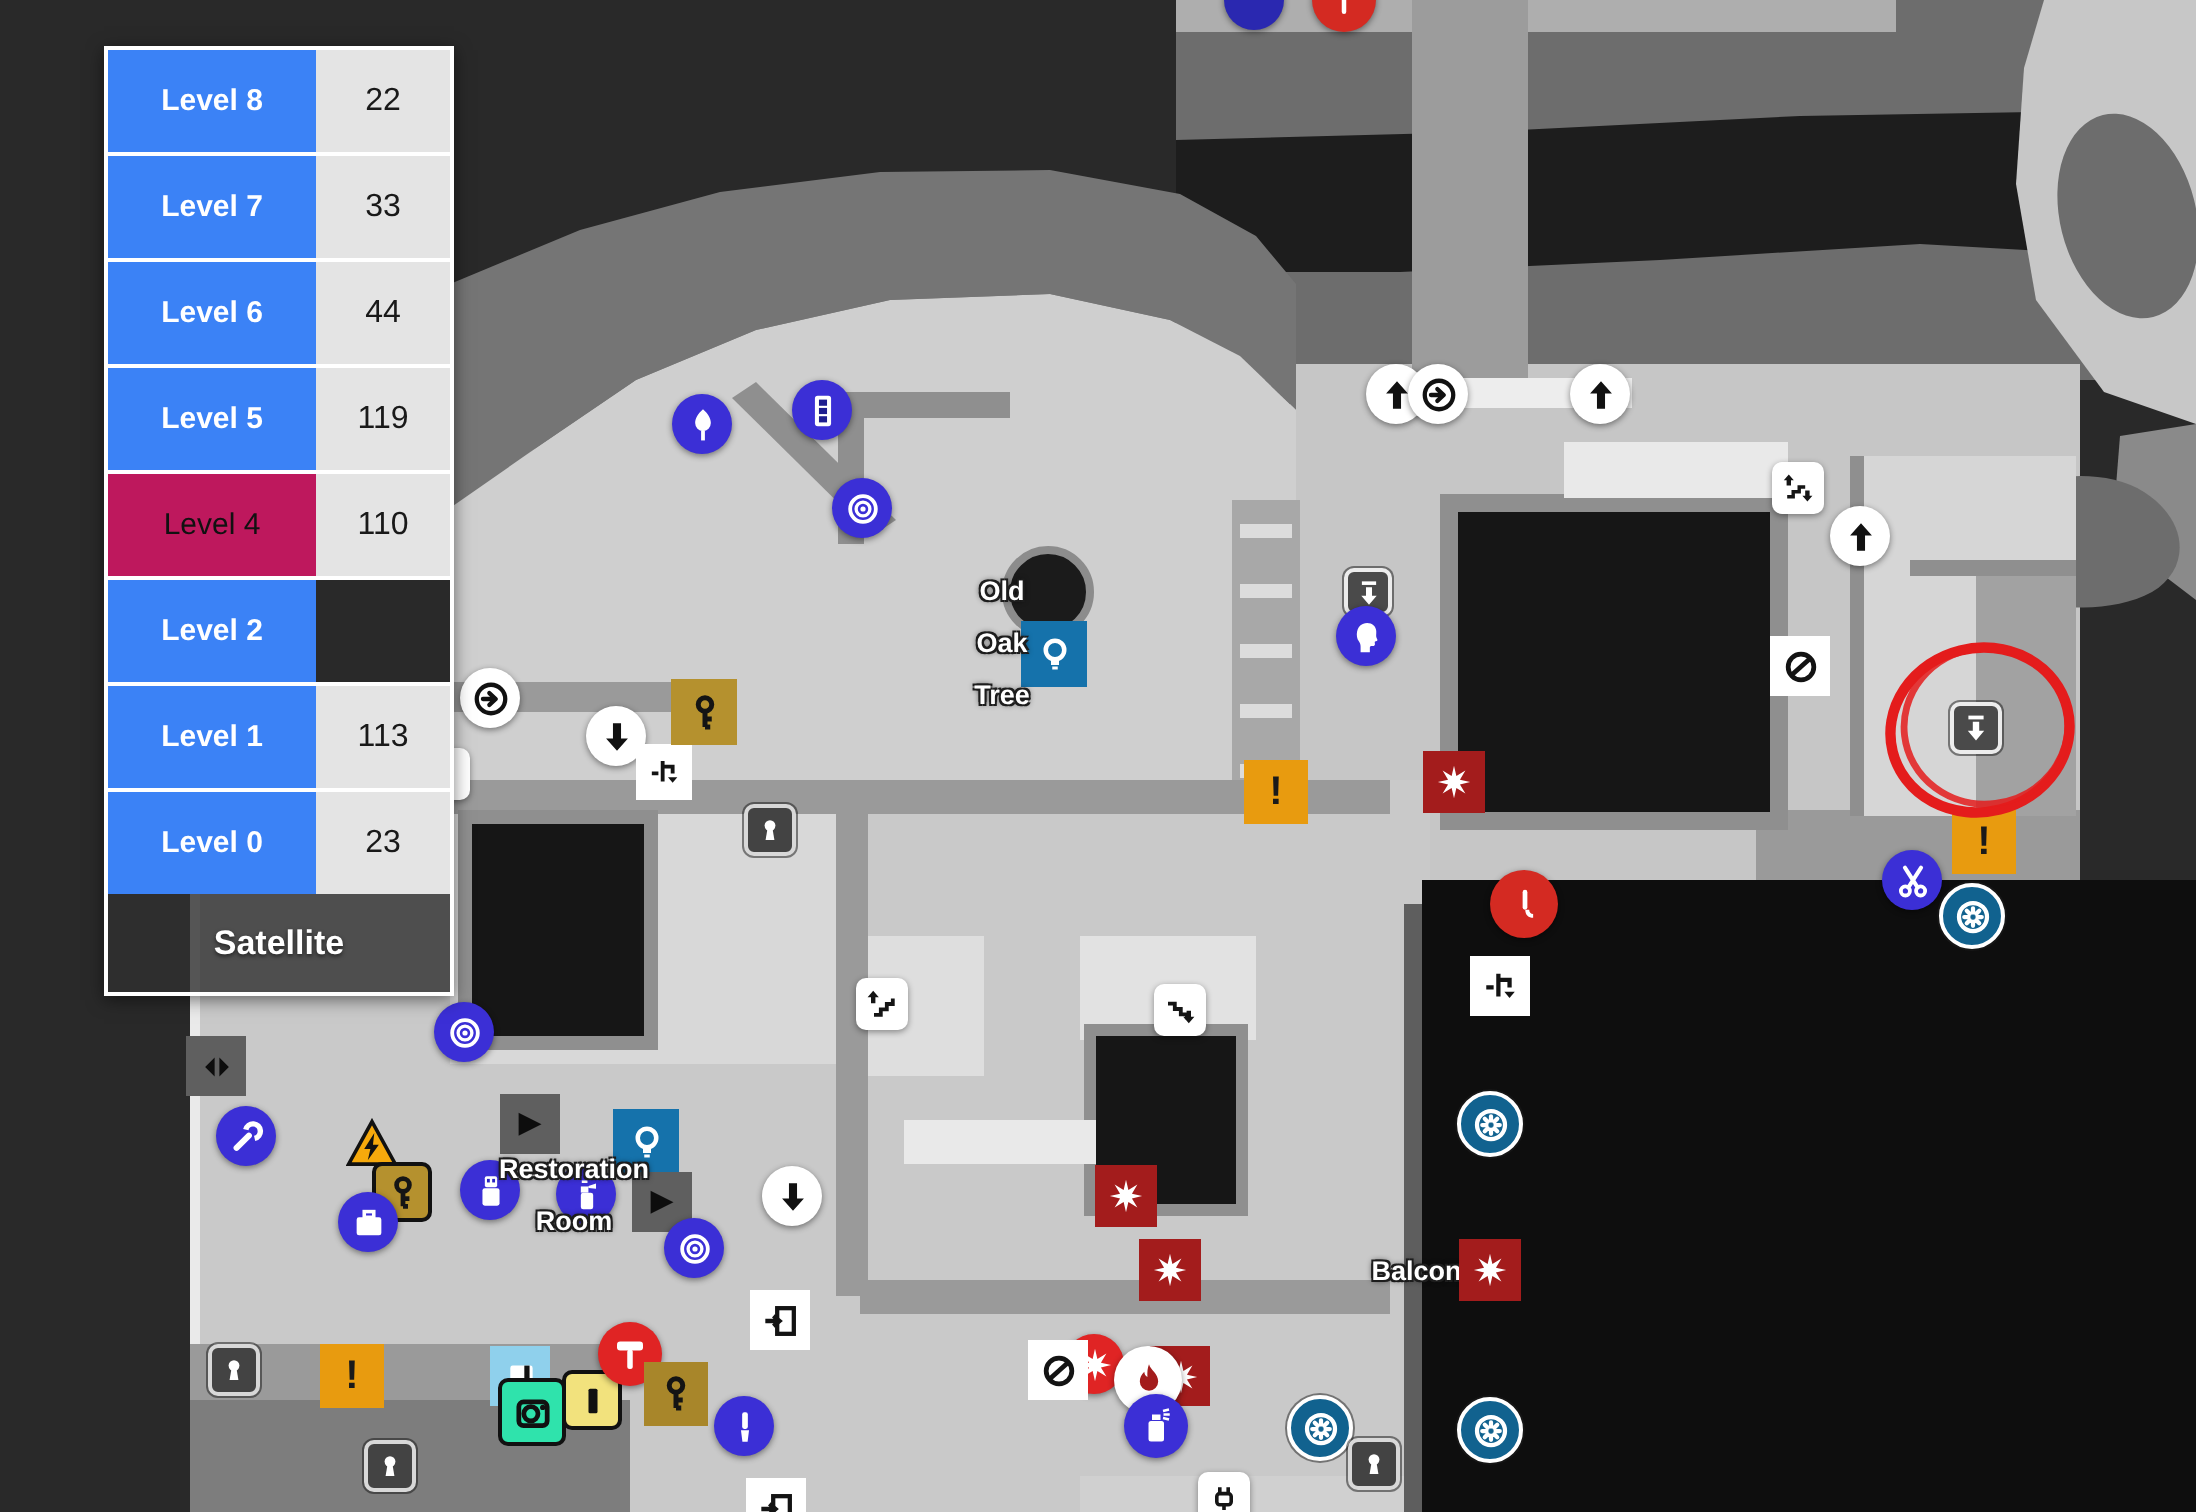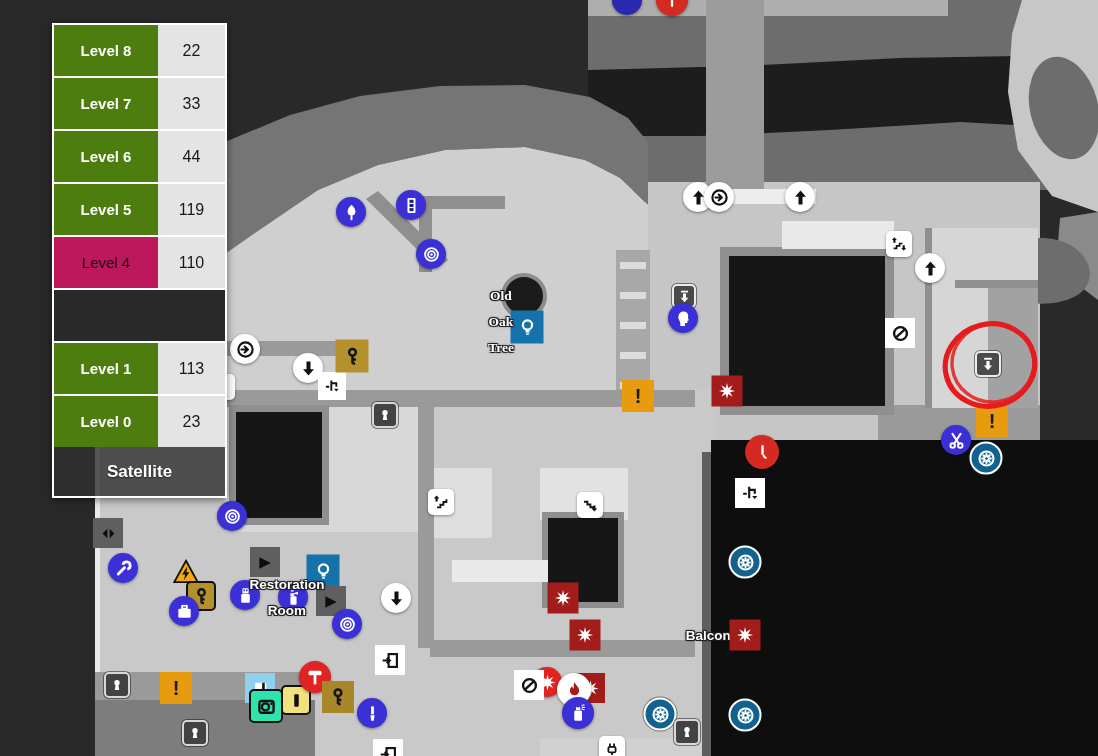--- a/index.html
+++ b/index.html
@@ -43,21 +43,21 @@
     text-shadow:-1px -1px 0 #1d1d1d,1px -1px 0 #1d1d1d,-1px 1px 0 #1d1d1d,1px 1px 0 #1d1d1d,0 0 3px #000;}
 
   
   #annotation{position:absolute;left:0;top:0;z-index:250;pointer-events:none;}
 
   
   #level-panel{position:absolute;left:52px;top:23px;width:171px;z-index:300;
     border:2px solid #fff;box-shadow:0 2px 8px rgba(0,0,0,.5);}
   .lvl-row{display:flex;height:51px;border-bottom:2px solid #fff;cursor:pointer;}
   .lvl-row:last-child{border-bottom:none;}
-  .lvl-label{width:104px;background:#4d7c0f;color:#fff;display:flex;align-items:center;justify-content:center;
+  .lvl-label{width:104px;background:#3b82f6;color:#fff;display:flex;align-items:center;justify-content:center;
     font-size:15px;font-weight:700;}
   .lvl-row.selected .lvl-label{background:#be185d;color:#111;font-weight:400;}
   .lvl-count{flex:1;background:#e4e4e4;color:#191919;display:flex;align-items:center;justify-content:center;
     font-size:16px;}
   #satellite-btn{height:49px;background:rgba(47,47,47,.8);color:#fff;display:flex;align-items:center;
     justify-content:center;font-size:17px;font-weight:700;cursor:pointer;
     text-shadow:0 1px 2px rgba(0,0,0,.6);}
 </style>
 </head>
 <body>
@@ -536,21 +536,21 @@
           <rect x="4.2" y="1.8" width="7.6" height="1.9"></rect>
           <path d="M8 14.2 3.9 9.4H6.4V4.9H9.6V9.4H12.1Z"></path>
         </svg>
       </div>
       <div class="mk c c-indigo2" style="left: 627px; top: 0px; width: 30px; height: 30px; z-index: 76;"></div>
       <div class="mk c c-red" style="left: 672px; top: 0px; width: 32px; height: 32px; z-index: 77;">
         <svg viewBox="0 0 16 16" width="20" height="20" fill="currentColor">
           <rect x="7.1" y="2.4" width="1.8" height="11.2" rx="0.9"></rect>
         </svg>
       </div>
-      <div class="maplabel" style="left: 501px; top: 283px; font-family: Liberation Serif, serif;">
+      <div class="maplabel" style="left: 501px; top: 283px;">
         <div>Old</div>
         <div>Oak</div>
         <div>Tree</div>
       </div>
       <div class="maplabel" style="left: 287px; top: 572px;">
         <div>Restoration</div>
         <div>Room</div>
       </div>
       <div class="maplabel" style="left: 712px; top: 623px;">
         <div>Balcony</div>
@@ -573,20 +573,21 @@
         </div>
         <div class="lvl-row">
           <div class="lvl-label">Level 5</div>
           <div class="lvl-count">119</div>
         </div>
         <div class="lvl-row selected">
           <div class="lvl-label">Level 4</div>
           <div class="lvl-count">110</div>
         </div>
         <div class="lvl-row">
+          <div class="lvl-label">Level 2</div>
         </div>
         <div class="lvl-row">
           <div class="lvl-label">Level 1</div>
           <div class="lvl-count">113</div>
         </div>
         <div class="lvl-row">
           <div class="lvl-label">Level 0</div>
           <div class="lvl-count">23</div>
         </div>
       </div>

